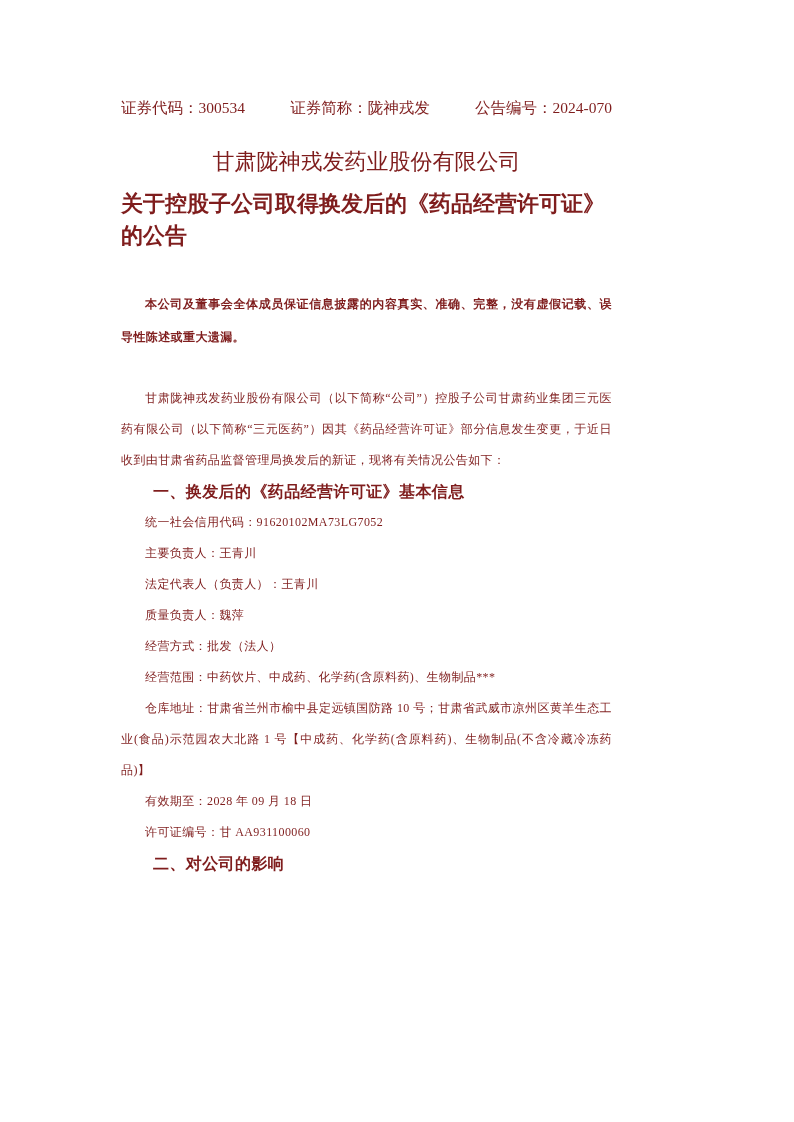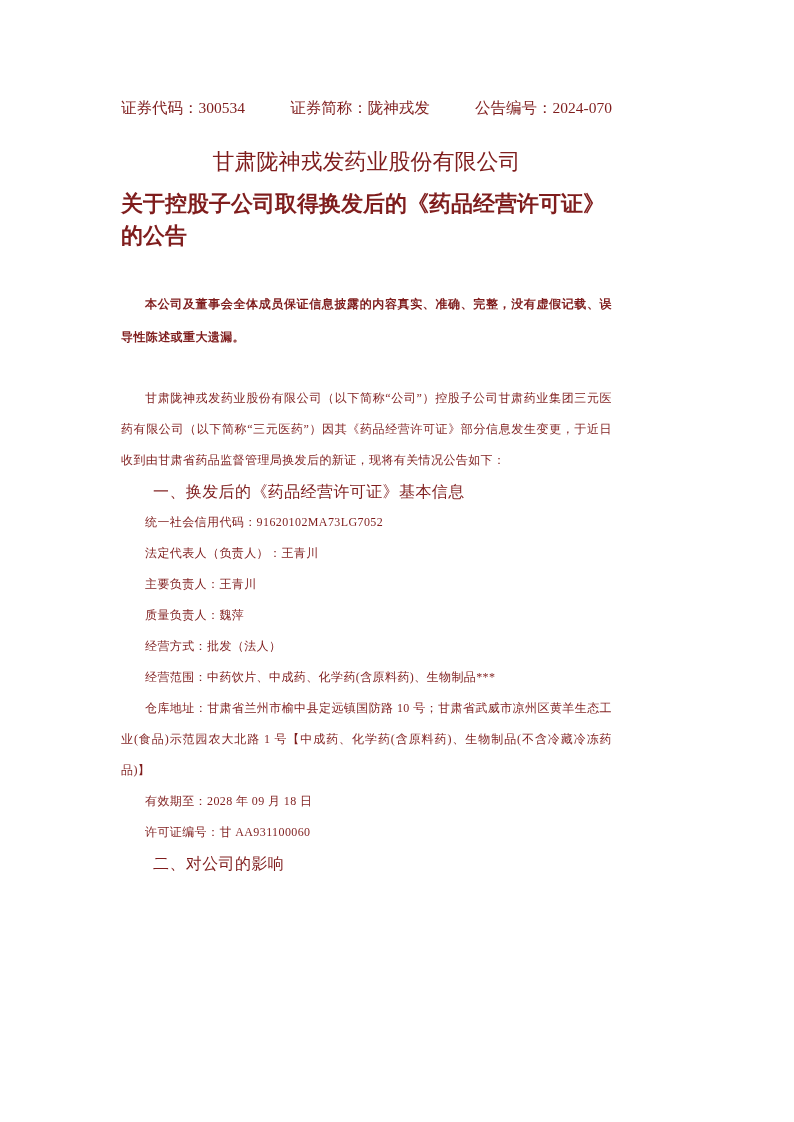--- a/index.html
+++ b/index.html
@@ -50,21 +50,21 @@
   .disclaimer {
     font-weight: 700;
     line-height: 33px;
     margin-top: 36px;
   }
   .intro {
     margin-top: 29px;
   }
   .section-heading {
     font-size: 16px;
-    font-weight: 400;
+    font-weight: 700;
     line-height: 31px;
     text-indent: 2em;
     text-align: justify;
     letter-spacing: 0.4px;
     margin: 0;
   }
 </style>
 </head>
 <body>
 
@@ -81,22 +81,22 @@
   <h2 class="doc-subtitle">关于控股子公司取得换发后的《药品经营许可证》的公告</h2>
 
   <p class="body-par disclaimer">本公司及董事会全体成员保证信息披露的内容真实、准确、完整，没有虚假记载、误导性陈述或重大遗漏。</p>
 
   <p class="body-par intro">甘肃陇神戎发药业股份有限公司（以下简称“公司”）控股子公司甘肃药业集团三元医药有限公司（以下简称“三元医药”）因其《药品经营许可证》部分信息发生变更，于近日收到由甘肃省药品监督管理局换发后的新证，现将有关情况公告如下：</p>
 
   <h3 class="section-heading">一、换发后的《药品经营许可证》基本信息</h3>
 
   <div id="license-items">
       <p class="body-par">统一社会信用代码：91620102MA73LG7052</p>
+      <p class="body-par">主要负责人：王青川</p>
       <p class="body-par">法定代表人（负责人）：王青川</p>
-      <p class="body-par">主要负责人：王青川</p>
       <p class="body-par">质量负责人：魏萍</p>
       <p class="body-par">经营方式：批发（法人）</p>
       <p class="body-par">经营范围：中药饮片、中成药、化学药(含原料药)、生物制品***</p>
       <p class="body-par">仓库地址：甘肃省兰州市榆中县定远镇国防路 10 号；甘肃省武威市凉州区黄羊生态工业(食品)示范园农大北路 1 号【中成药、化学药(含原料药)、生物制品(不含冷藏冷冻药品)】</p>
       <p class="body-par">有效期至：2028 年 09 月 18 日</p>
       <p class="body-par">许可证编号：甘 AA931100060</p>
     </div>
 
   <h3 class="section-heading">二、对公司的影响</h3>
 

